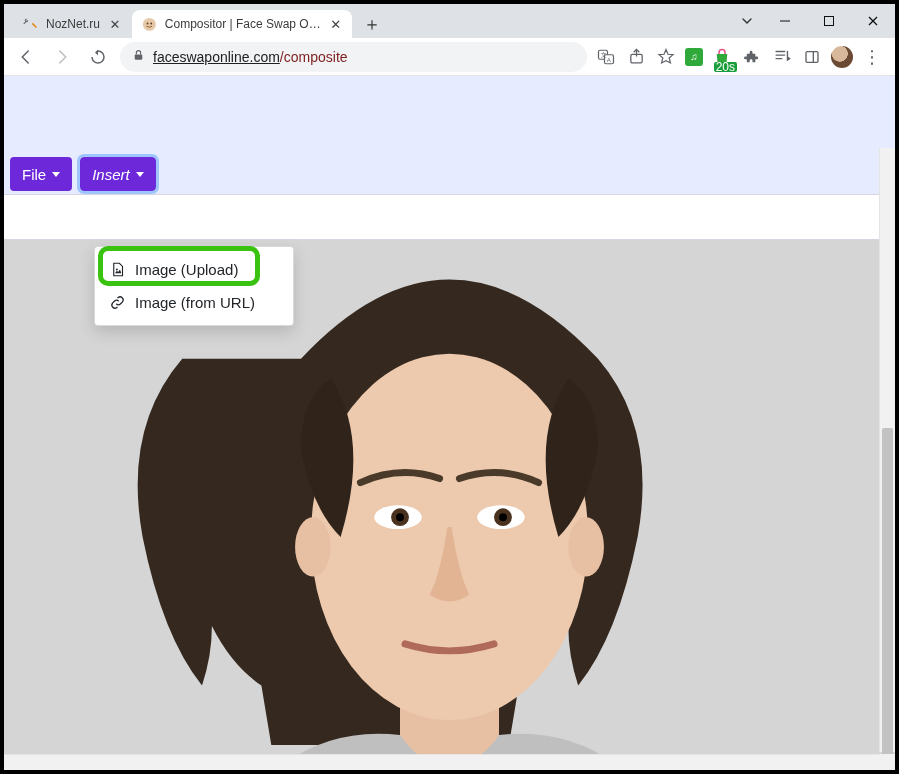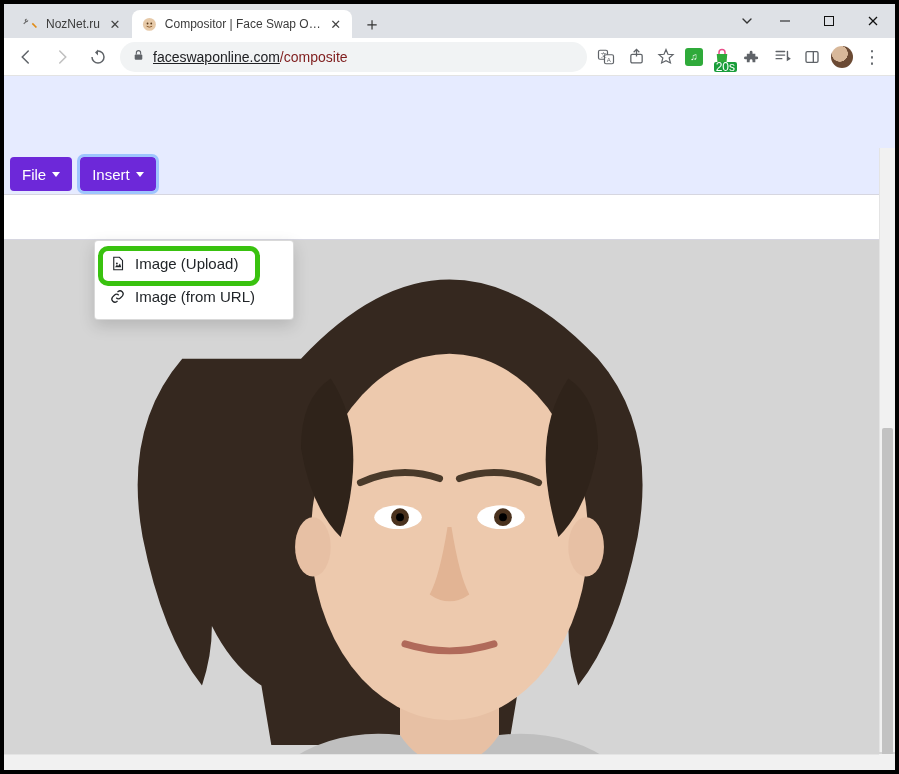--- a/index.html
+++ b/index.html
@@ -35,26 +35,26 @@
   .ext-bag { position: relative; }
   .ext-bag .badge { position: absolute; bottom: -4px; right: -4px; background: #1a9e3b; color: #fff; font-size: 12px; padding: 0 2px; border-radius: 2px; line-height: 10px; }
   .avatar { width: 22px; height: 22px; border-radius: 50%; background: radial-gradient(circle at 40% 35%, #d8b89a 0 40%, #6b4a34 42% 100%); }
   .kebab { font-size: 18px; color: #5f6368; line-height: 1; }
 
   
   .page { flex: 1; background: #e6ebff; display: flex; flex-direction: column; overflow: hidden; position: relative; }
   .app-header-space { height: 78px; }
   .menubar { height: 40px; background: #e6ebff; display: flex; align-items: center; padding: 0 6px; gap: 8px; }
   .menu-btn { height: 34px; padding: 0 12px; border-radius: 4px; display: inline-flex; align-items: center; gap: 6px; font-size: 15px; color: #fff; background: #6d28d9; border: none; cursor: pointer; }
-  .menu-btn.active { outline: 3px solid #9ec5fe; outline-offset: 0; }
+  .menu-btn.active { outline: 3px solid #9ec5fe; outline-offset: 0; font-style: italic; }
   .caret-down { width: 0; height: 0; border-left: 4px solid transparent; border-right: 4px solid transparent; border-top: 5px solid #fff; display: inline-block; }
 
   .whitebar { height: 46px; background: #fff; border-top: 1px solid #d6d6e0; border-bottom: 1px solid #d6d6e0; }
 
-  .dropdown { position: absolute; left: 90px; top: 164px; width: 200px; background: #fff; border: 1px solid rgba(0,0,0,.15); border-radius: 4px; box-shadow: 0 6px 16px rgba(0,0,0,.15); padding: 6px 0; z-index: 50; }
+  .dropdown { position: absolute; left: 90px; top: 170px; width: 200px; background: #fff; border: 1px solid rgba(0,0,0,.15); border-radius: 4px; box-shadow: 0 6px 16px rgba(0,0,0,.15); padding: 6px 0; z-index: 50; }
   .dropdown-item { display: flex; align-items: center; gap: 10px; padding: 8px 14px; font-size: 15px; color: #212529; cursor: pointer; }
   .dropdown-item .dd-ico { width: 16px; display: inline-flex; align-items: center; justify-content: center; }
   .highlight-box { position: absolute; left: 94px; top: 170px; width: 162px; height: 40px; border: 5px solid #39c20f; border-radius: 10px; z-index: 60; pointer-events: none; }
 
   
   .canvas { flex: 1; background: #d6d6d6; position: relative; overflow: hidden; }
   .portrait { position: absolute; inset: 0; display: flex; align-items: flex-start; justify-content: center; }
   .portrait svg { width: 100%; height: 100%; }
 
   

